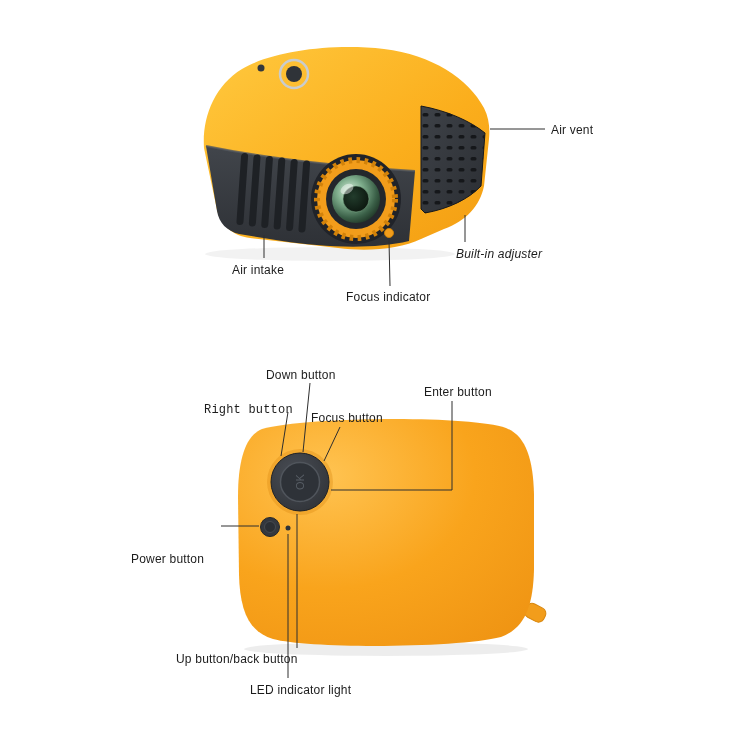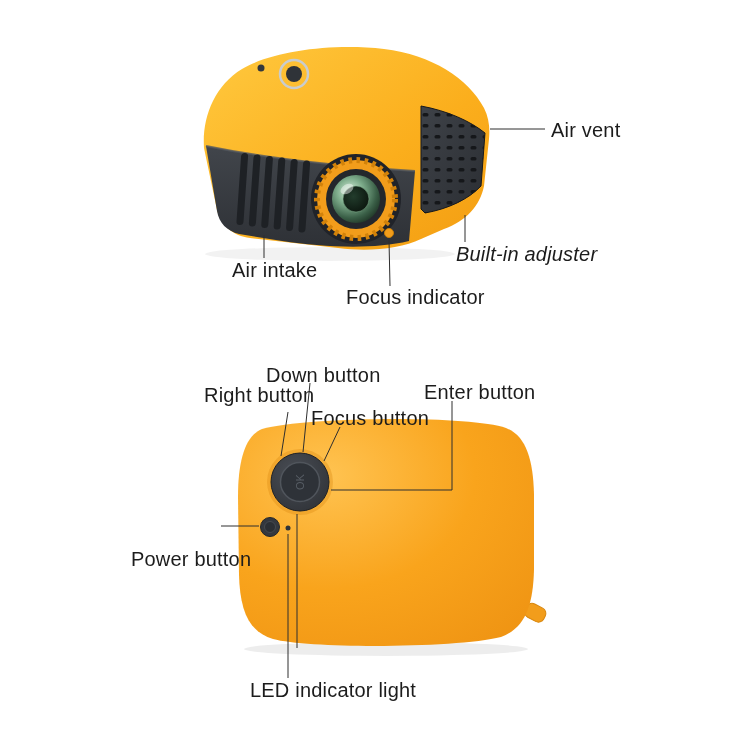--- a/index.html
+++ b/index.html
@@ -6,21 +6,21 @@
   .stage {
     position:relative;
     width:750px; height:750px;
     background:var(--background, #ffffff);
     font-family:"Liberation Sans", sans-serif;
     overflow:hidden;
   }
   .stage svg { position:absolute; left:0; top:0; }
   .label {
     position:absolute;
-    font-size:20px;
+    font-size:12px;
     line-height:16px;
     color:var(--label-text, #1c1c1c);
     white-space:nowrap;
     letter-spacing:0.2px;
   }
   .callout { stroke:var(--line, #2e2e2e); stroke-width:1; fill:none; }
 </style>
 </head>
 <body>
 
@@ -151,18 +151,19 @@
     </g>
   </svg>
 
   <div class="label" style="left:551px; top:122px;">Air vent</div>
   <div class="label" style="left:456px; top:246px;font-style:italic;">Built-in adjuster</div>
   <div class="label" style="left:232px; top:262px;">Air intake</div>
   <div class="label" style="left:346px; top:289px;">Focus indicator</div>
 
   <div class="label" style="left:266px; top:367px;">Down button</div>
   <div class="label" style="left:424px; top:384px;text-align:right;">Enter button</div>
-  <div class="label" style="left:204px; top:387px;">Right button</div>
+  <div class="label" style="left:204px; top:402px;font-family:Liberation Mono, monospace;">Right button</div>
   <div class="label" style="left:311px; top:410px;">Focus button</div>
   <div class="label" style="left:131px; top:517px;margin-top:34px;">Power button</div>
+  <div class="label" style="left:176px; top:651px;">Up button/back button</div>
   <div class="label" style="left:216px; top:682px;margin-left:34px;">LED indicator light</div>
 
 </div>
 
 </body></html>

